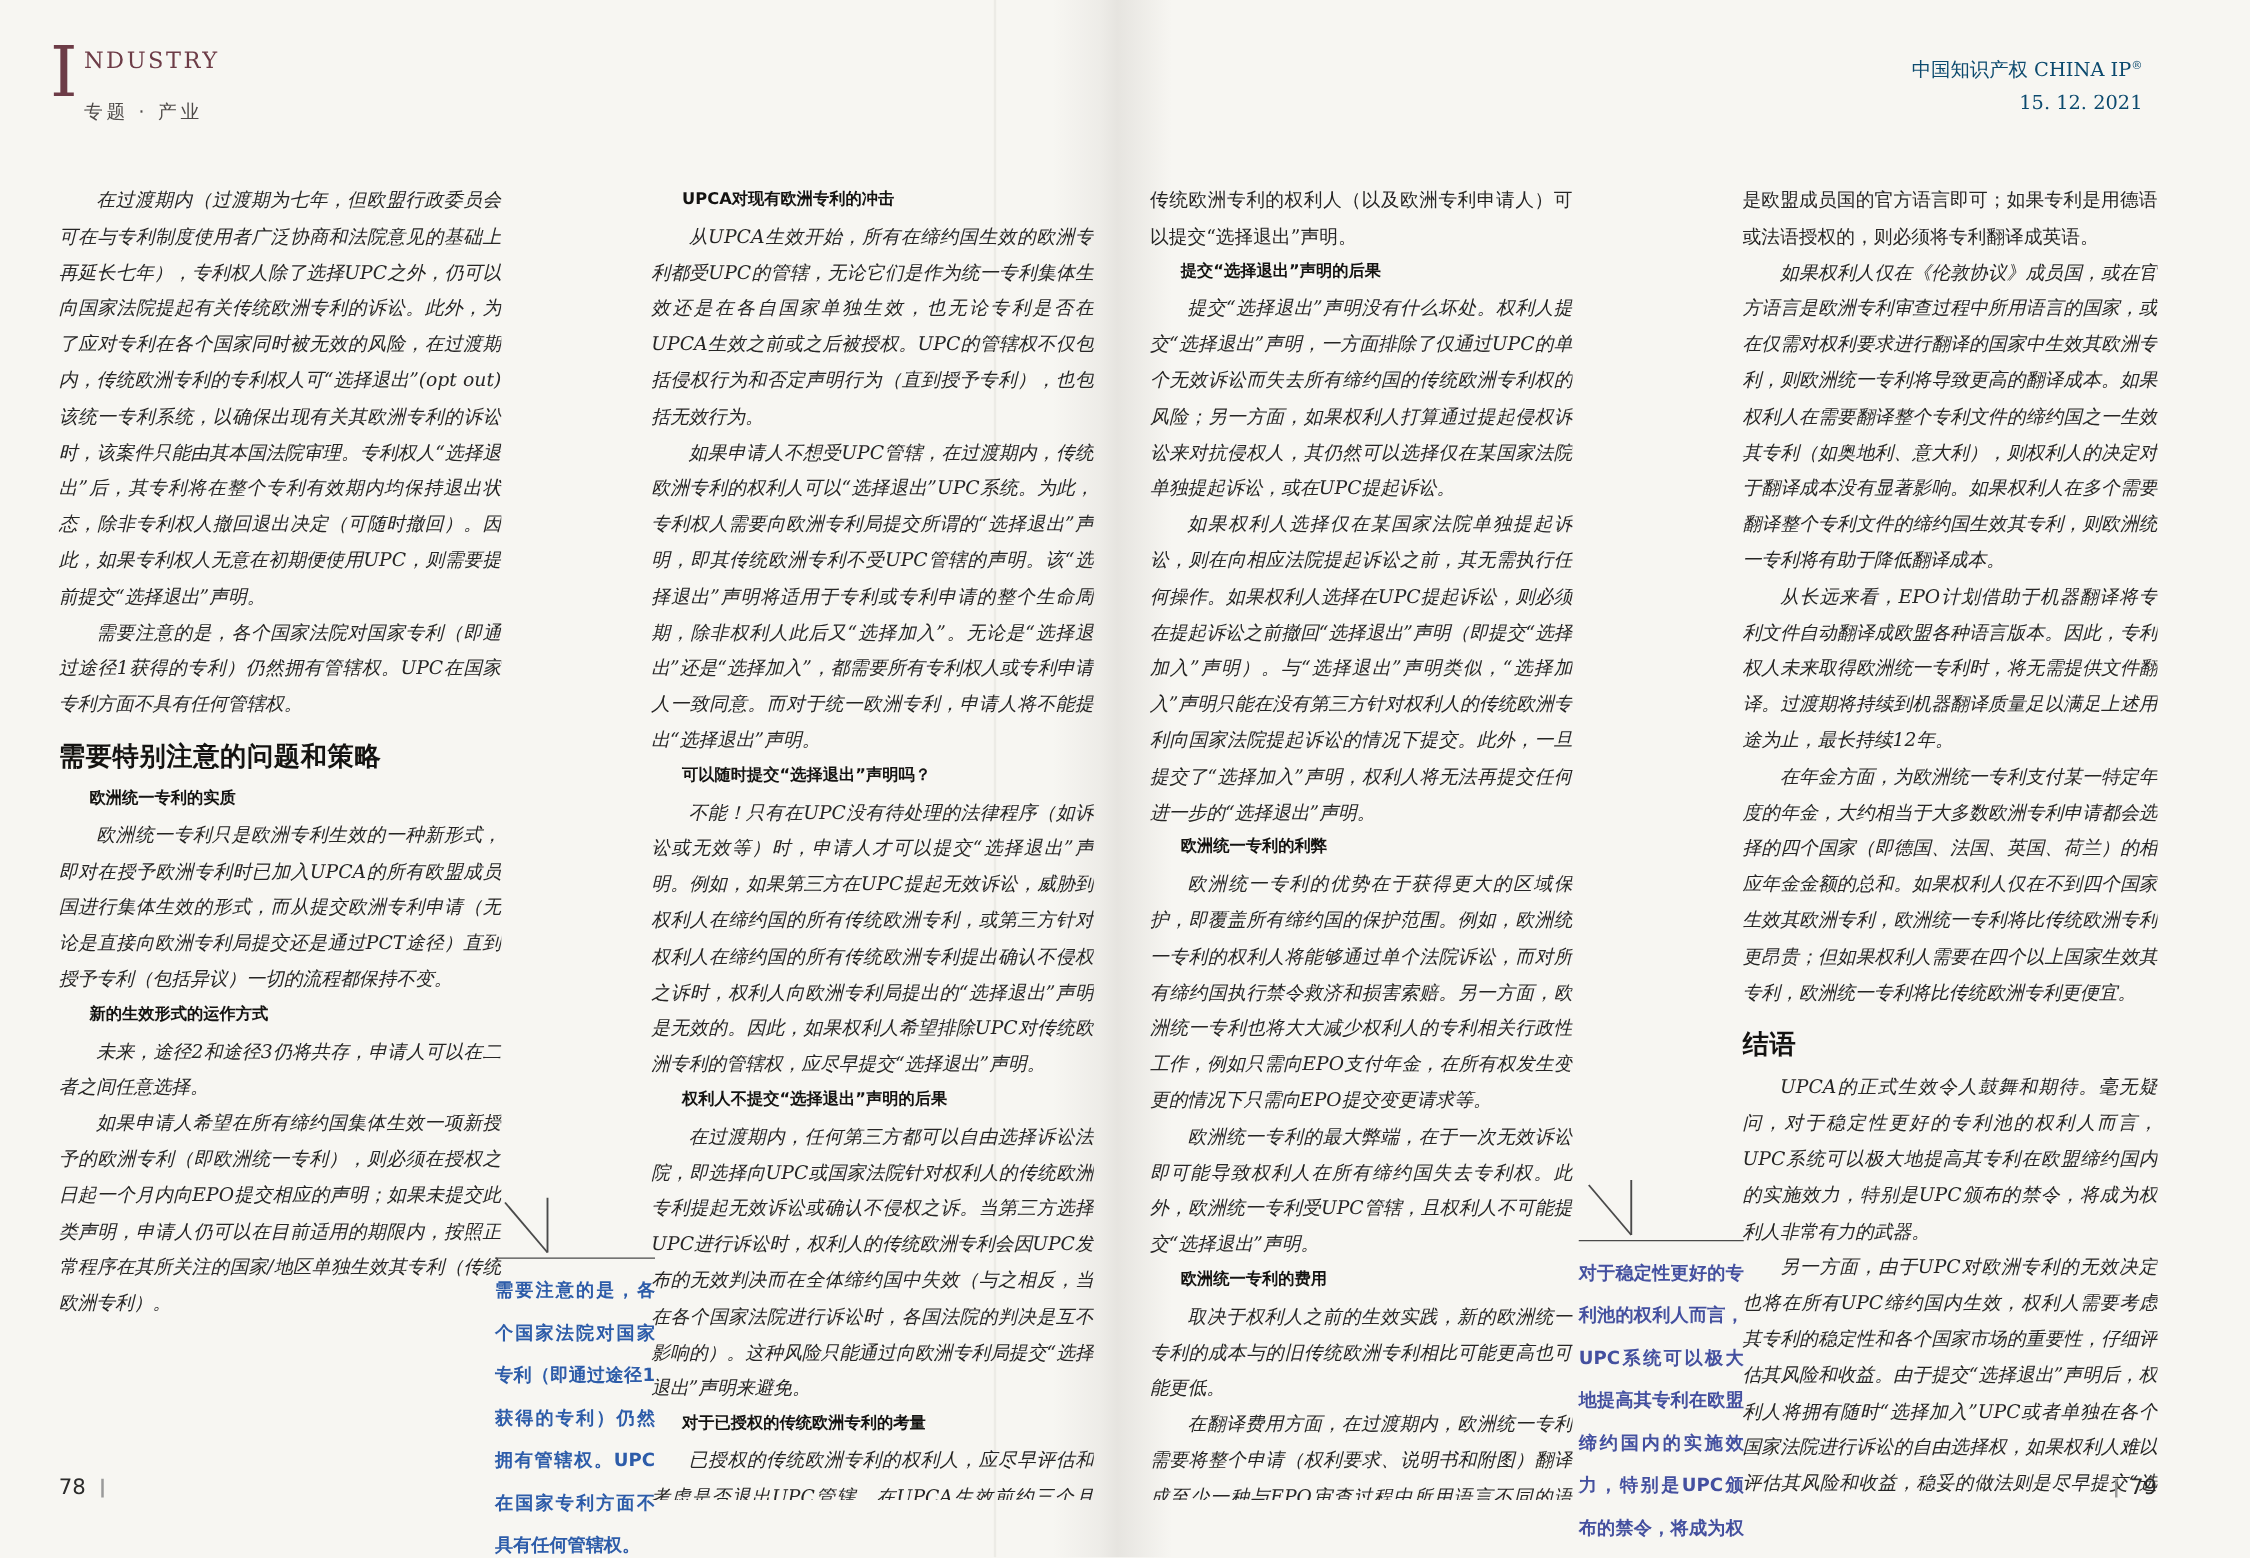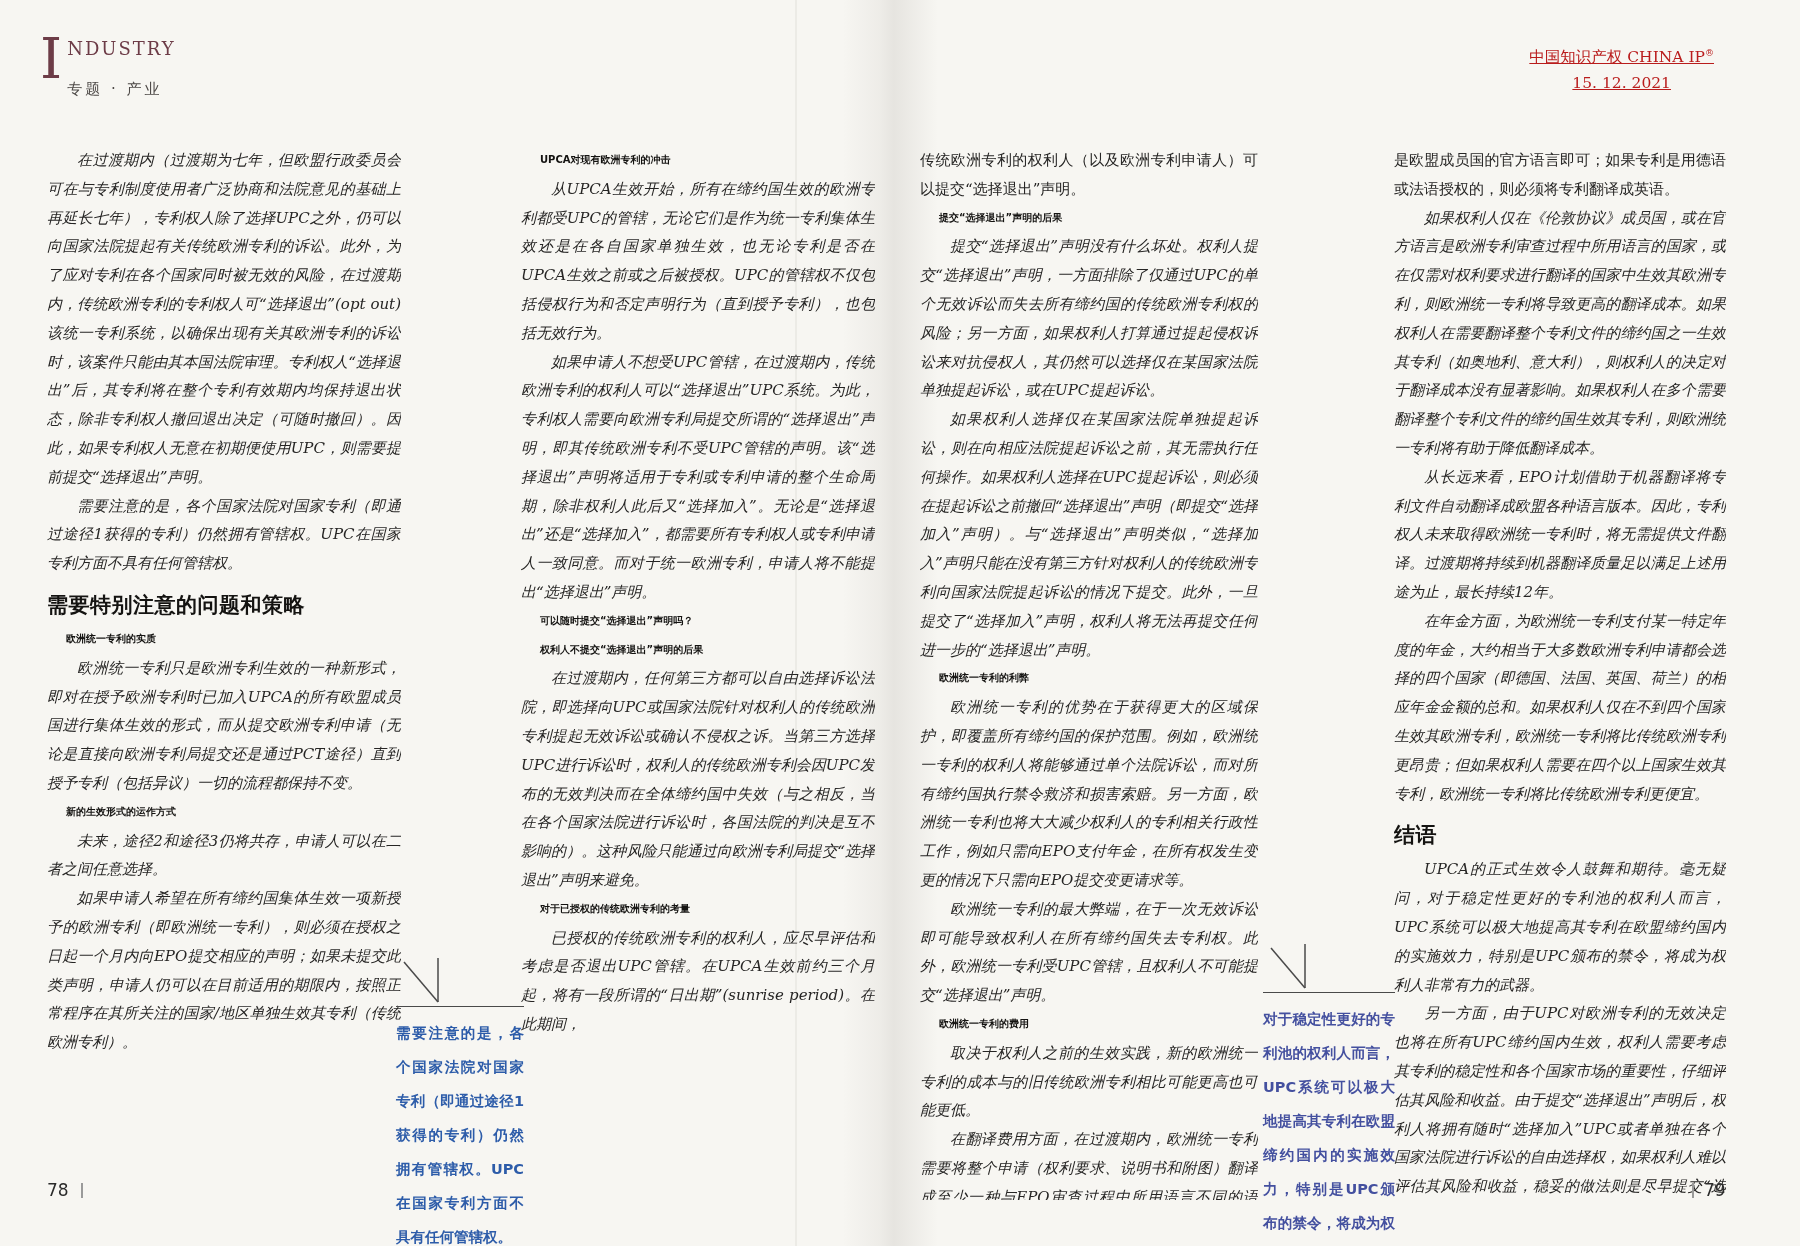--- a/index.html
+++ b/index.html
@@ -13,34 +13,34 @@
   .gutter { position:absolute; left:842px; top:0; width:96px; height:1246px; pointer-events:none;
     background:linear-gradient(90deg, rgba(0,0,0,0) 0%, rgba(60,50,40,0.05) 40%, rgba(60,50,40,0.09) 54%, rgba(0,0,0,0) 100%); }
   .crease { position:absolute; left:795px; top:0; width:2px; height:1246px; background:rgba(70,60,50,0.06); pointer-events:none; }
 
   
   .brand { position:absolute; left:40px; top:33px; display:flex; color:#6d3c47; }
   .dropcap { font-size:56px; line-height:52px; font-family:"DejaVu Serif", serif; }
   .brandcol { display:flex; flex-direction:column; margin-left:5px; padding-top:6px; }
   .brandrest { font-size:18px; letter-spacing:2px; line-height:20px; }
   .brandsub { font-size:15px; letter-spacing:3px; color:#4e4a48; line-height:24px; font-family:"DejaVu Sans", sans-serif;margin-top:18px; }
-  .masthead { position:absolute; right:86px; top:40px; text-align:center; color:#b91c1c; font-size:15.5px; line-height:26px;text-decoration:underline; }
+  .masthead { position:absolute; right:86px; top:40px; text-align:right; color:#0c4a6e; font-size:15.5px; line-height:26px; }
   .masthead sup { font-size:9px; }
 
   
   .col { position:absolute; top:146px; height:1054px; overflow:hidden; font-size:15px; line-height:28.8px; color:#262524; }
   #col-78-1 { left:47px;   width:354px; }
   #col-78-2 { left:521px;  width:354px; }
   #col-79-1 { left:920px;  width:338px; }
   #col-79-2 { left:1394px; width:332px; }
   .blk.p  { text-indent:2em; text-align:justify;font-style:italic; }
   .blk.p0 { text-align:justify; }
   .blk.h1 { font-family:"DejaVu Sans", sans-serif; font-weight:bold; font-size:21px; color:#141311;
             margin:12px 0 5px; line-height:30px; letter-spacing:0.5px; }
-  .blk.h2 { font-family:"DejaVu Sans", sans-serif; font-weight:bold; font-size:10px; color:#141311; text-indent:1.9em; }
+  .blk.h2 { font-family:"DejaVu Sans", sans-serif; font-weight:bold; font-size:13px; color:#141311; text-indent:1.9em; }
 
   
   .callout { position:absolute; font-family:"DejaVu Sans", sans-serif; font-weight:bold;
              font-size:14.5px; line-height:34px; text-align:justify; }
   .callout svg { display:block; margin-left:2px; }
   .callout .rule { border-bottom:1.5px solid #4a4a4a; margin:2px 0 9px; }
   #callout-78 { left:396px;  top:958px; width:128px; color:#2d5ca9; }
   #callout-79 { left:1263px; top:944px; width:132px; color:#44509f; }
 
   
@@ -78,20 +78,21 @@
     <div class="blk p">欧洲统一专利只是欧洲专利生效的一种新形式，即对在授予欧洲专利时已加入UPCA的所有欧盟成员国进行集体生效的形式，而从提交欧洲专利申请（无论是直接向欧洲专利局提交还是通过PCT途径）直到授予专利（包括异议）一切的流程都保持不变。</div>
     <div class="blk h2">新的生效形式的运作方式</div>
     <div class="blk p">未来，途径2和途径3仍将共存，申请人可以在二者之间任意选择。</div>
     <div class="blk p">如果申请人希望在所有缔约国集体生效一项新授予的欧洲专利（即欧洲统一专利），则必须在授权之日起一个月内向EPO提交相应的声明；如果未提交此类声明，申请人仍可以在目前适用的期限内，按照正常程序在其所关注的国家/地区单独生效其专利（传统欧洲专利）。</div>
   </div>
 <div class="col" id="col-78-2">
     <div class="blk h2">UPCA对现有欧洲专利的冲击</div>
     <div class="blk p">从UPCA生效开始，所有在缔约国生效的欧洲专利都受UPC的管辖，无论它们是作为统一专利集体生效还是在各自国家单独生效，也无论专利是否在UPCA生效之前或之后被授权。UPC的管辖权不仅包括侵权行为和否定声明行为（直到授予专利），也包括无效行为。</div>
     <div class="blk p">如果申请人不想受UPC管辖，在过渡期内，传统欧洲专利的权利人可以“选择退出”UPC系统。为此，专利权人需要向欧洲专利局提交所谓的“选择退出”声明，即其传统欧洲专利不受UPC管辖的声明。该“选择退出”声明将适用于专利或专利申请的整个生命周期，除非权利人此后又“选择加入”。无论是“选择退出”还是“选择加入”，都需要所有专利权人或专利申请人一致同意。而对于统一欧洲专利，申请人将不能提出“选择退出”声明。</div>
     <div class="blk h2">可以随时提交“选择退出”声明吗？</div>
+    <div class="blk p">不能！只有在UPC没有待处理的法律程序（如诉讼或无效等）时，申请人才可以提交“选择退出”声明。例如，如果第三方在UPC提起无效诉讼，威胁到权利人在缔约国的所有传统欧洲专利，或第三方针对权利人在缔约国的所有传统欧洲专利提出确认不侵权之诉时，权利人向欧洲专利局提出的“选择退出”声明是无效的。因此，如果权利人希望排除UPC对传统欧洲专利的管辖权，应尽早提交“选择退出”声明。</div>
     <div class="blk h2">权利人不提交“选择退出”声明的后果</div>
     <div class="blk p">在过渡期内，任何第三方都可以自由选择诉讼法院，即选择向UPC或国家法院针对权利人的传统欧洲专利提起无效诉讼或确认不侵权之诉。当第三方选择UPC进行诉讼时，权利人的传统欧洲专利会因UPC发布的无效判决而在全体缔约国中失效（与之相反，当在各个国家法院进行诉讼时，各国法院的判决是互不影响的）。这种风险只能通过向欧洲专利局提交“选择退出”声明来避免。</div>
     <div class="blk h2">对于已授权的传统欧洲专利的考量</div>
     <div class="blk p">已授权的传统欧洲专利的权利人，应尽早评估和考虑是否退出UPC管辖。在UPCA生效前约三个月起，将有一段所谓的“日出期”(sunrise period)。在此期间，</div>
   </div>
 
 <div class="callout" id="callout-78">
   <svg width="128" height="46" viewBox="0 0 128 46">
     <line x1="6" y1="4" x2="40" y2="44" stroke="#4a4a4a" stroke-width="1.5"></line>
     <line x1="40" y1="0" x2="40" y2="44" stroke="#4a4a4a" stroke-width="1.5"></line>

